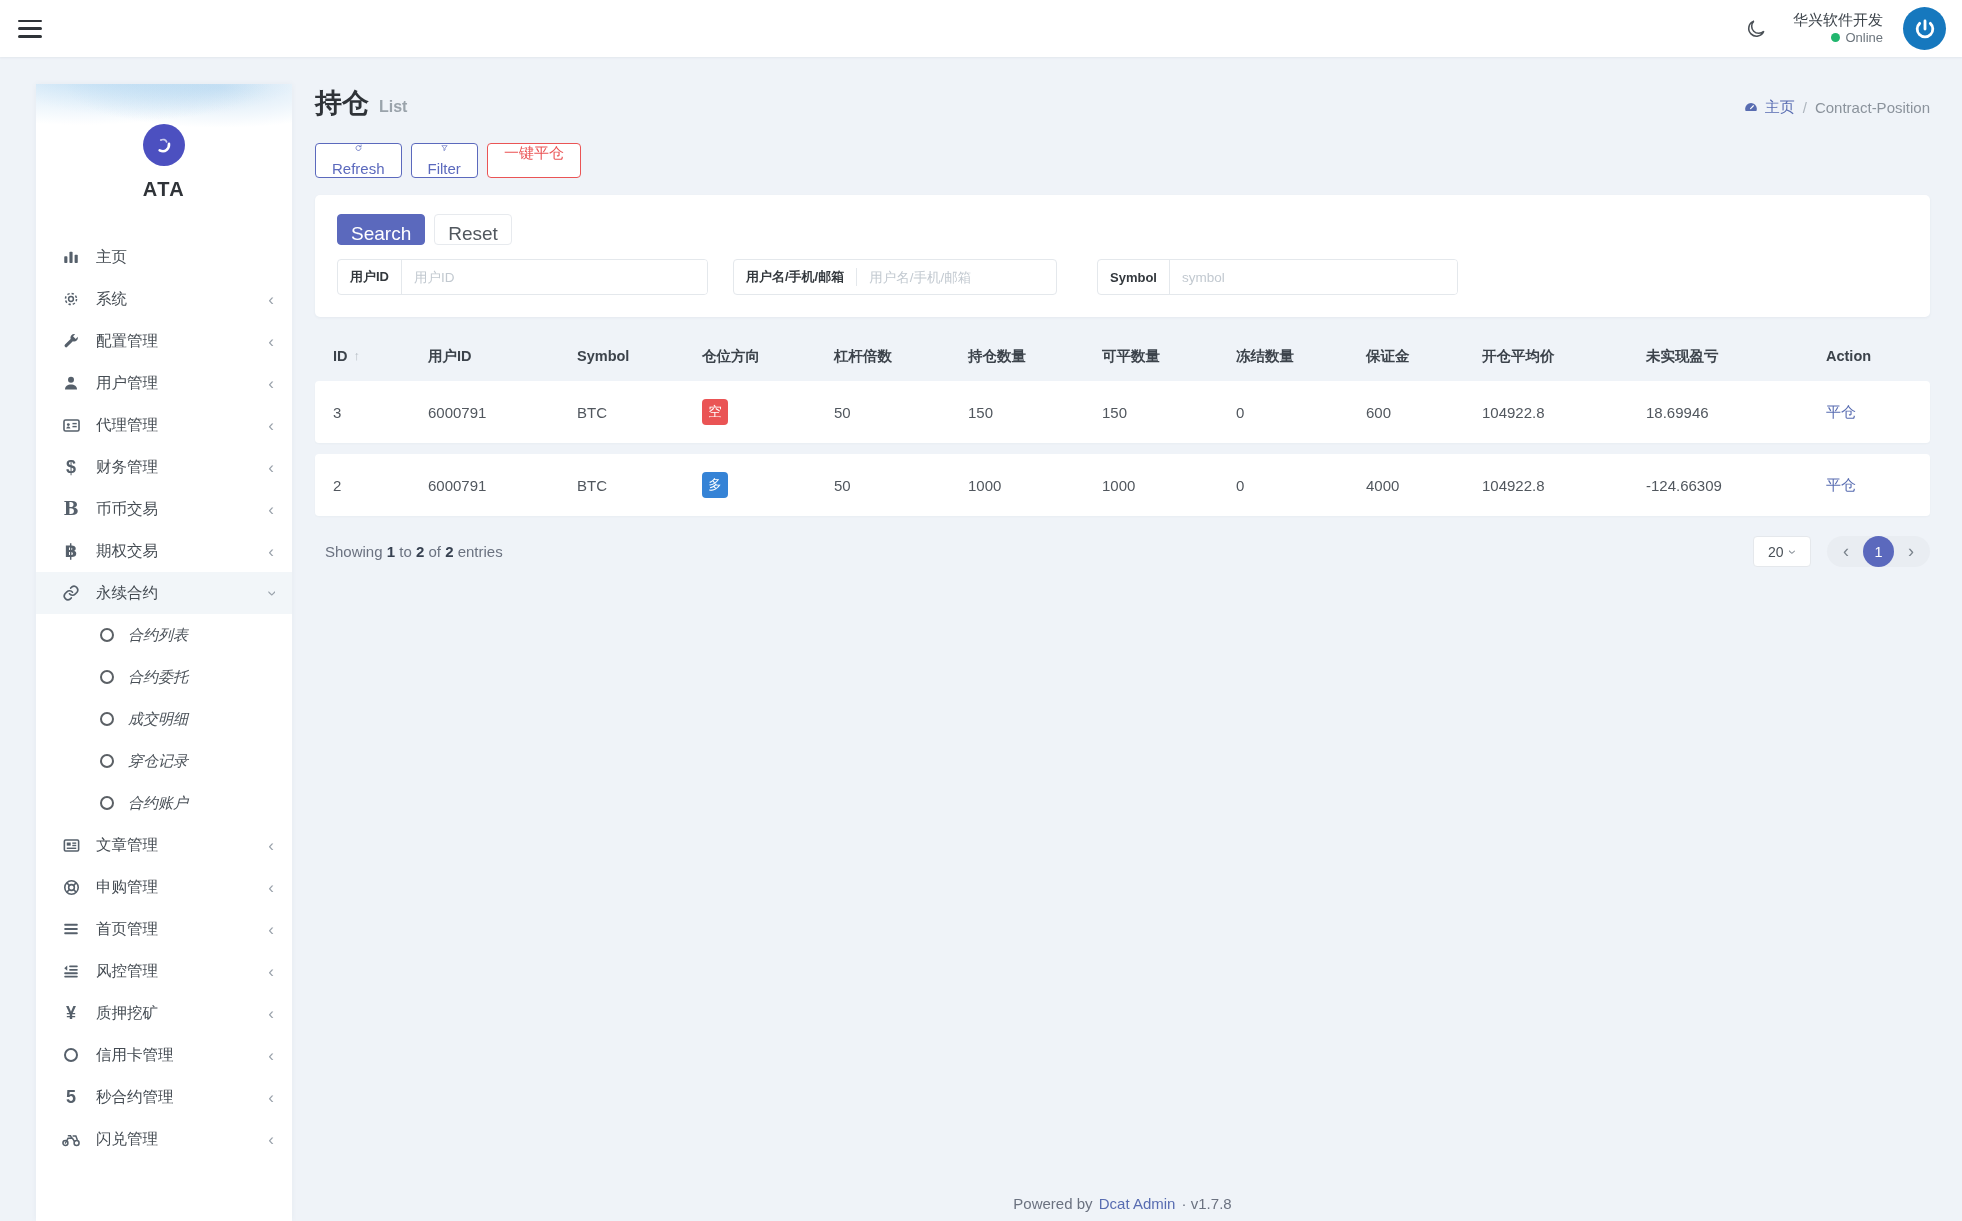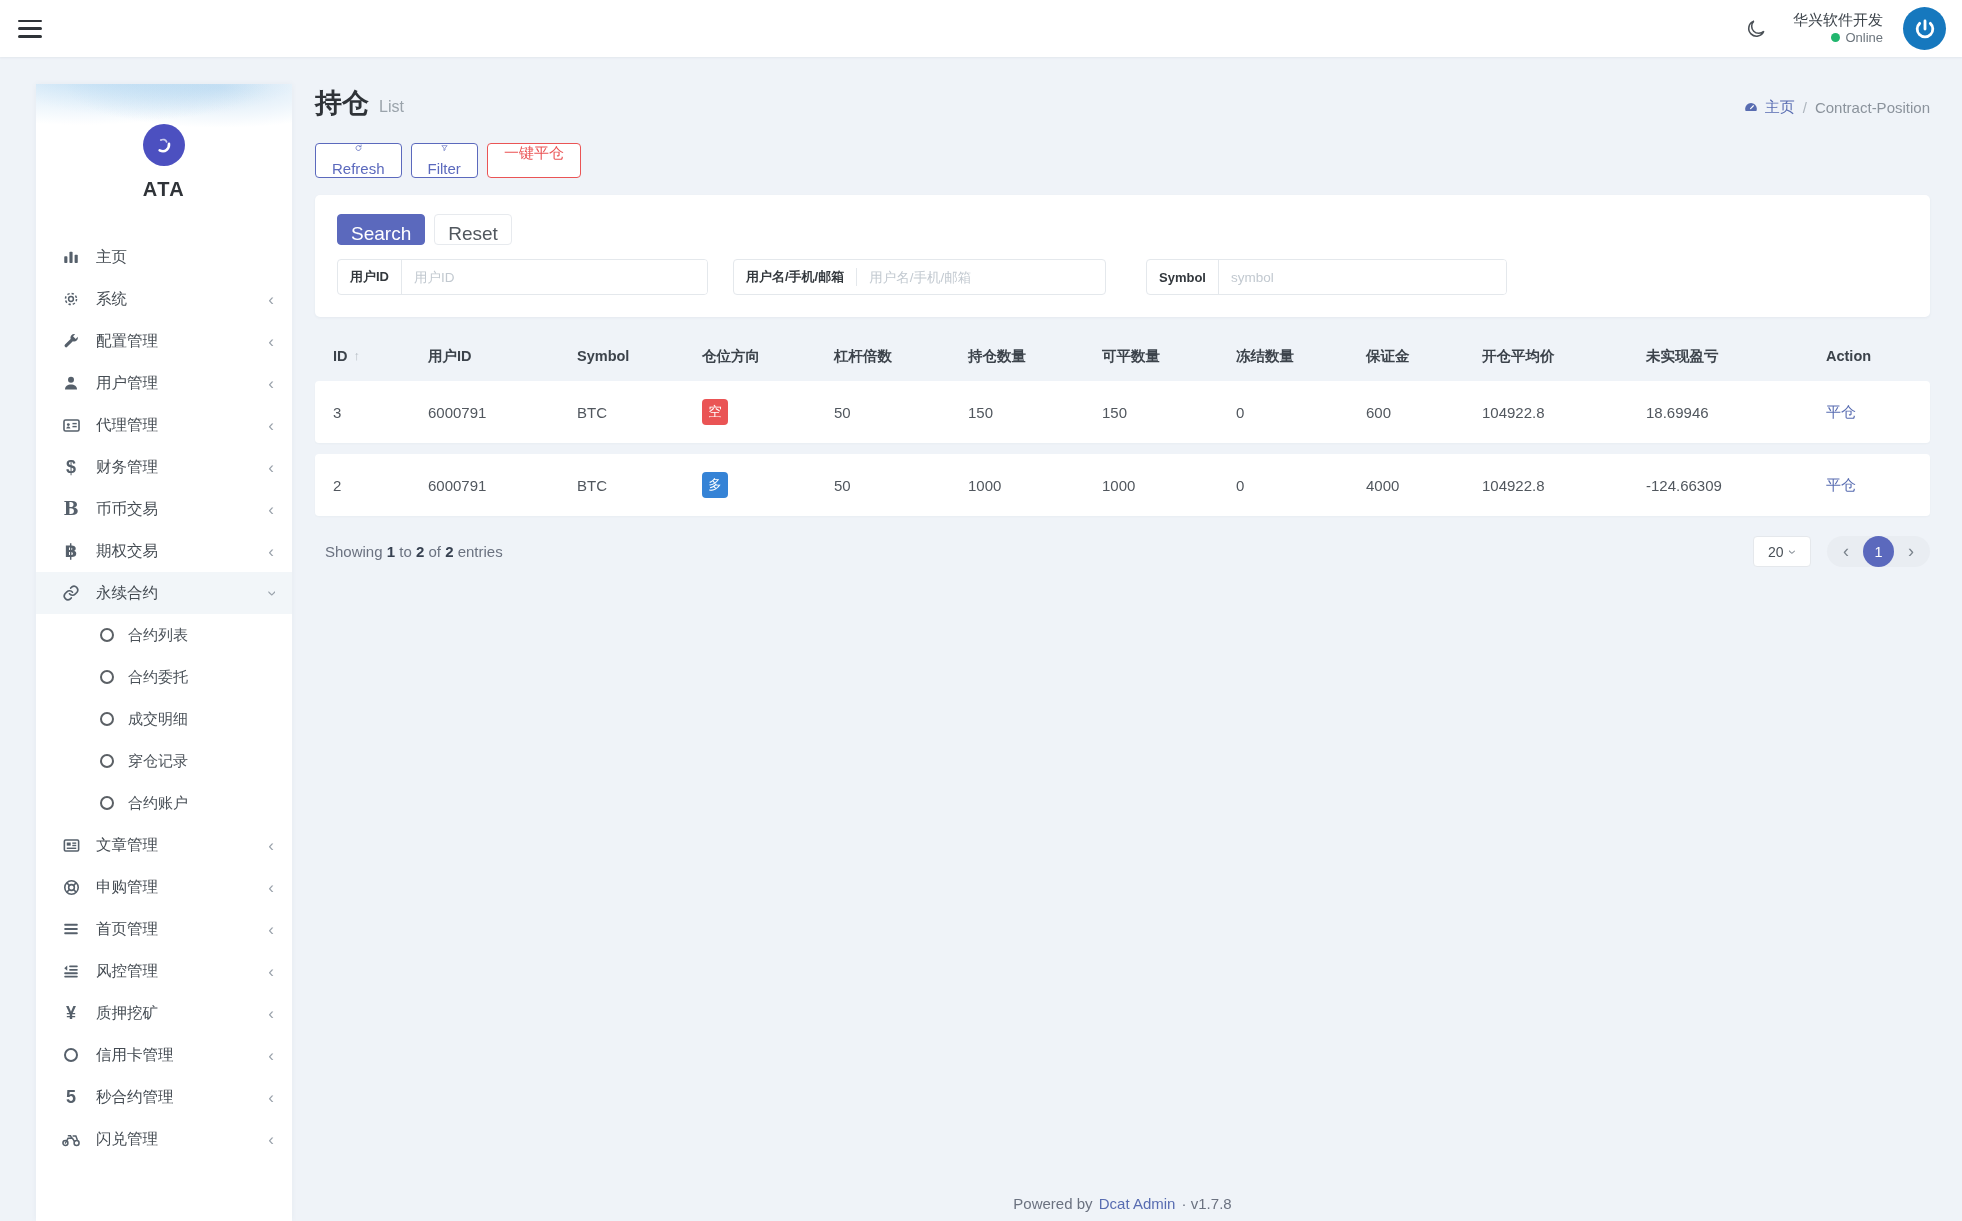--- a/index.html
+++ b/index.html
@@ -58,37 +58,37 @@
     height:42px; display:flex; align-items:center; padding:0 18px 0 24px;
     cursor:pointer; color:#444b52; font-size:15.5px; position:relative;
   }
   .m-item .mi { width:22px; display:flex; justify-content:center; color:#56606b; }
   .m-item .m-label { margin-left:14px; flex:1; }
   .m-item .chev { color:#9aa2ab; font-size:17px; line-height:1; }
   .m-item.active-parent { background:#f2f6f9; }
   .m-item.active-parent .chev { transform:rotate(-90deg); }
   .m-sub {
     height:42px; display:flex; align-items:center; padding-left:64px;
-    cursor:pointer; color:#4a5158; font-size:15px;
+    cursor:pointer; color:#4a5158; font-size:15px;font-style:italic;
   }
   .m-sub .bullet {
     width:14px; height:14px; border:2px solid #5b6065; border-radius:50%;
     display:inline-block; margin-right:14px; flex:none;
   }
   .m-sub.active { color:#586cb1; font-weight:700; }
   .m-sub.active .bullet { border-color:#586cb1; }
   .ic-txt { font-size:18px; font-weight:700; line-height:1; }
   .ic-serif { font-family:"DejaVu Serif","Liberation Serif",serif; }
   .ring-ic { width:14px; height:14px; border:2px solid #56606b; border-radius:50%; display:inline-block; }
 
   
   .main { position:absolute; left:292px; top:57px; right:0; bottom:0; padding:0 32px 0 23px; }
   .head-line { margin-top:28px; display:flex; align-items:flex-end; justify-content:space-between; }
   .page-title { font-size:27px; font-weight:600; color:#2f3338; }
-  .page-sub { font-size:16px; color:#9aa3ab; font-weight:400; margin-left:10px; }
+  .page-sub { font-size:16px; color:#9aa3ab; font-weight:700; margin-left:10px; }
   .breadcrumb { display:flex; align-items:center; gap:8px; font-size:15px; padding-bottom:4px; }
   .bc-home { display:flex; align-items:center; gap:6px; color:#586cb1; text-decoration:none; cursor:pointer; }
   .bc-sep { color:#adb5bd; }
   .bc-current { color:#8b939c; }
 
   .toolbar { margin-top:22px; display:flex; align-items:center; }
   .btn {
     height:35px; border-radius:4px; background:#fff; display:inline-flex;
     align-items:center; gap:8px; padding:0 16px; font-size:15px; cursor:pointer;
     border:1px solid transparent;
@@ -114,21 +114,21 @@
   .igroup .ilabel {
     display:flex; align-items:center; padding:0 12px; font-size:13px;
     font-weight:700; color:#33383d; border-right:1px solid #e4e8ec; white-space:nowrap;
   }
   .igroup input {
     border:none; outline:none; flex:1; padding:0 12px; font-size:13.5px;
     color:#495057; font-family:inherit;
   }
   .igroup input::placeholder { color:#c2c9d0; }
   .g1 { width:371px; margin-right:25px; }
-  .g2 { width:373px; margin-right:40px;align-items:center; }
+  .g2 { width:324px; margin-right:40px;align-items:center; }
   .g3 { width:361px; }
 
   .grid-cols {
     display:grid; padding:0 10px 0 18px;
     grid-template-columns:95px 149px 125px 132px 134px 134px 134px 130px 116px 164px 180px 1fr;
     align-items:center;
   }
   .thead { height:50px; margin-top:14px; font-size:14.5px; color:#3c434b; font-weight:700; }
   .th-id { display:flex; gap:6px; cursor:pointer; }
   .sort-up { color:#b4bbc2; font-size:13px; font-weight:400; }

